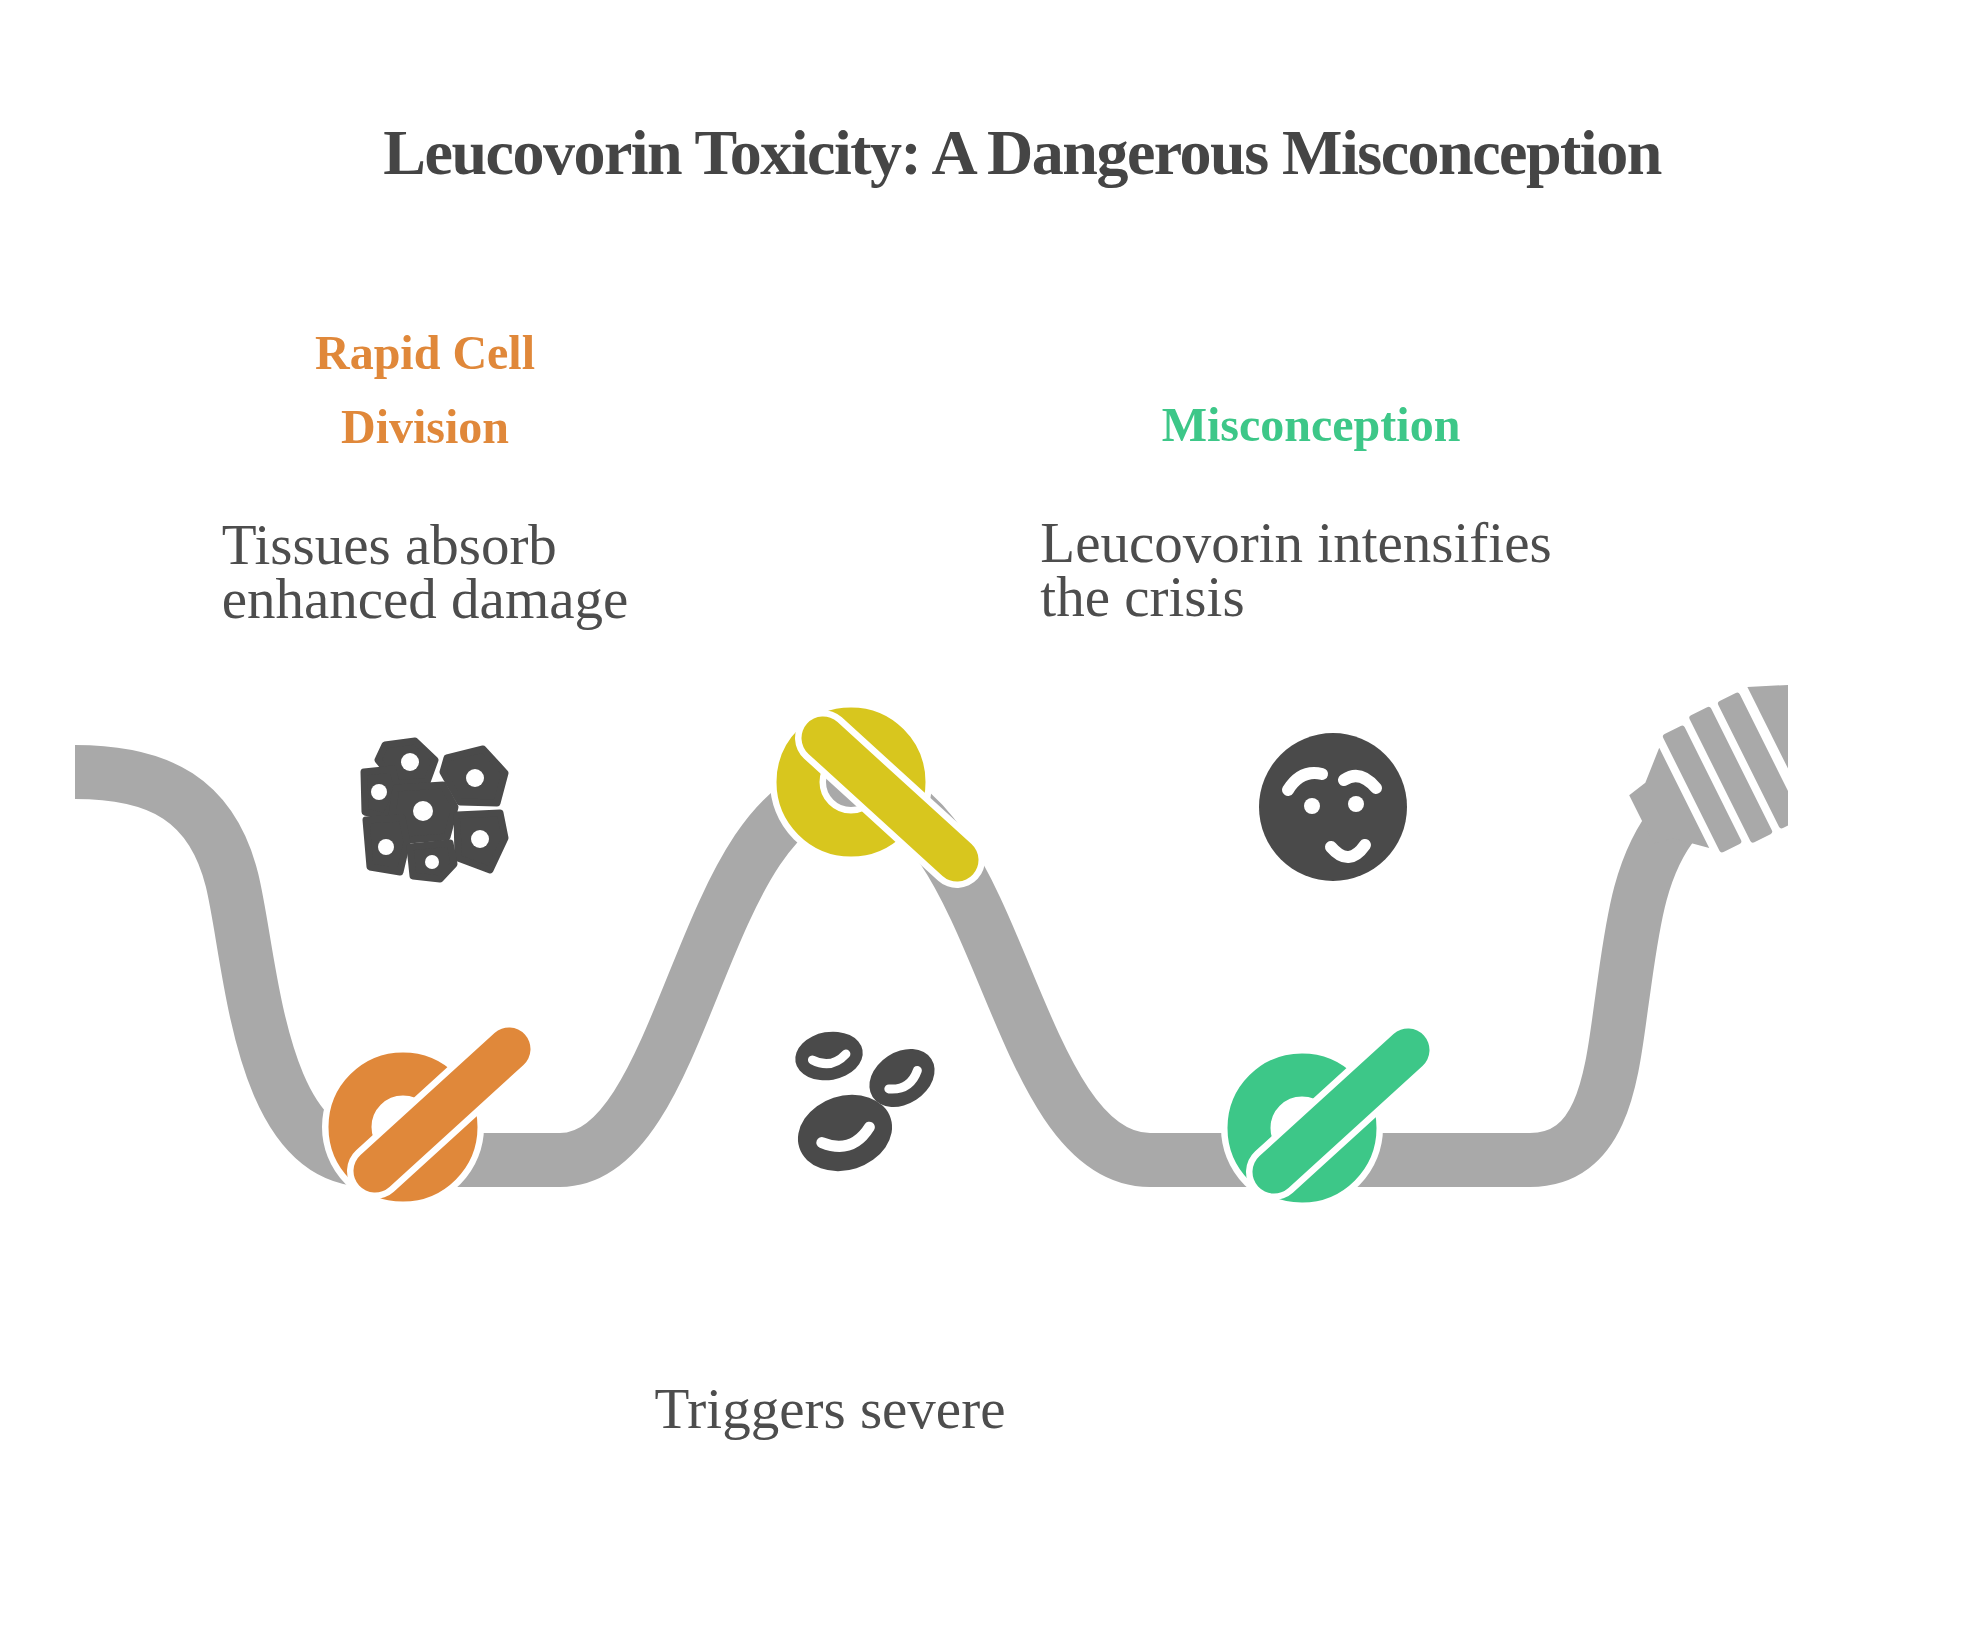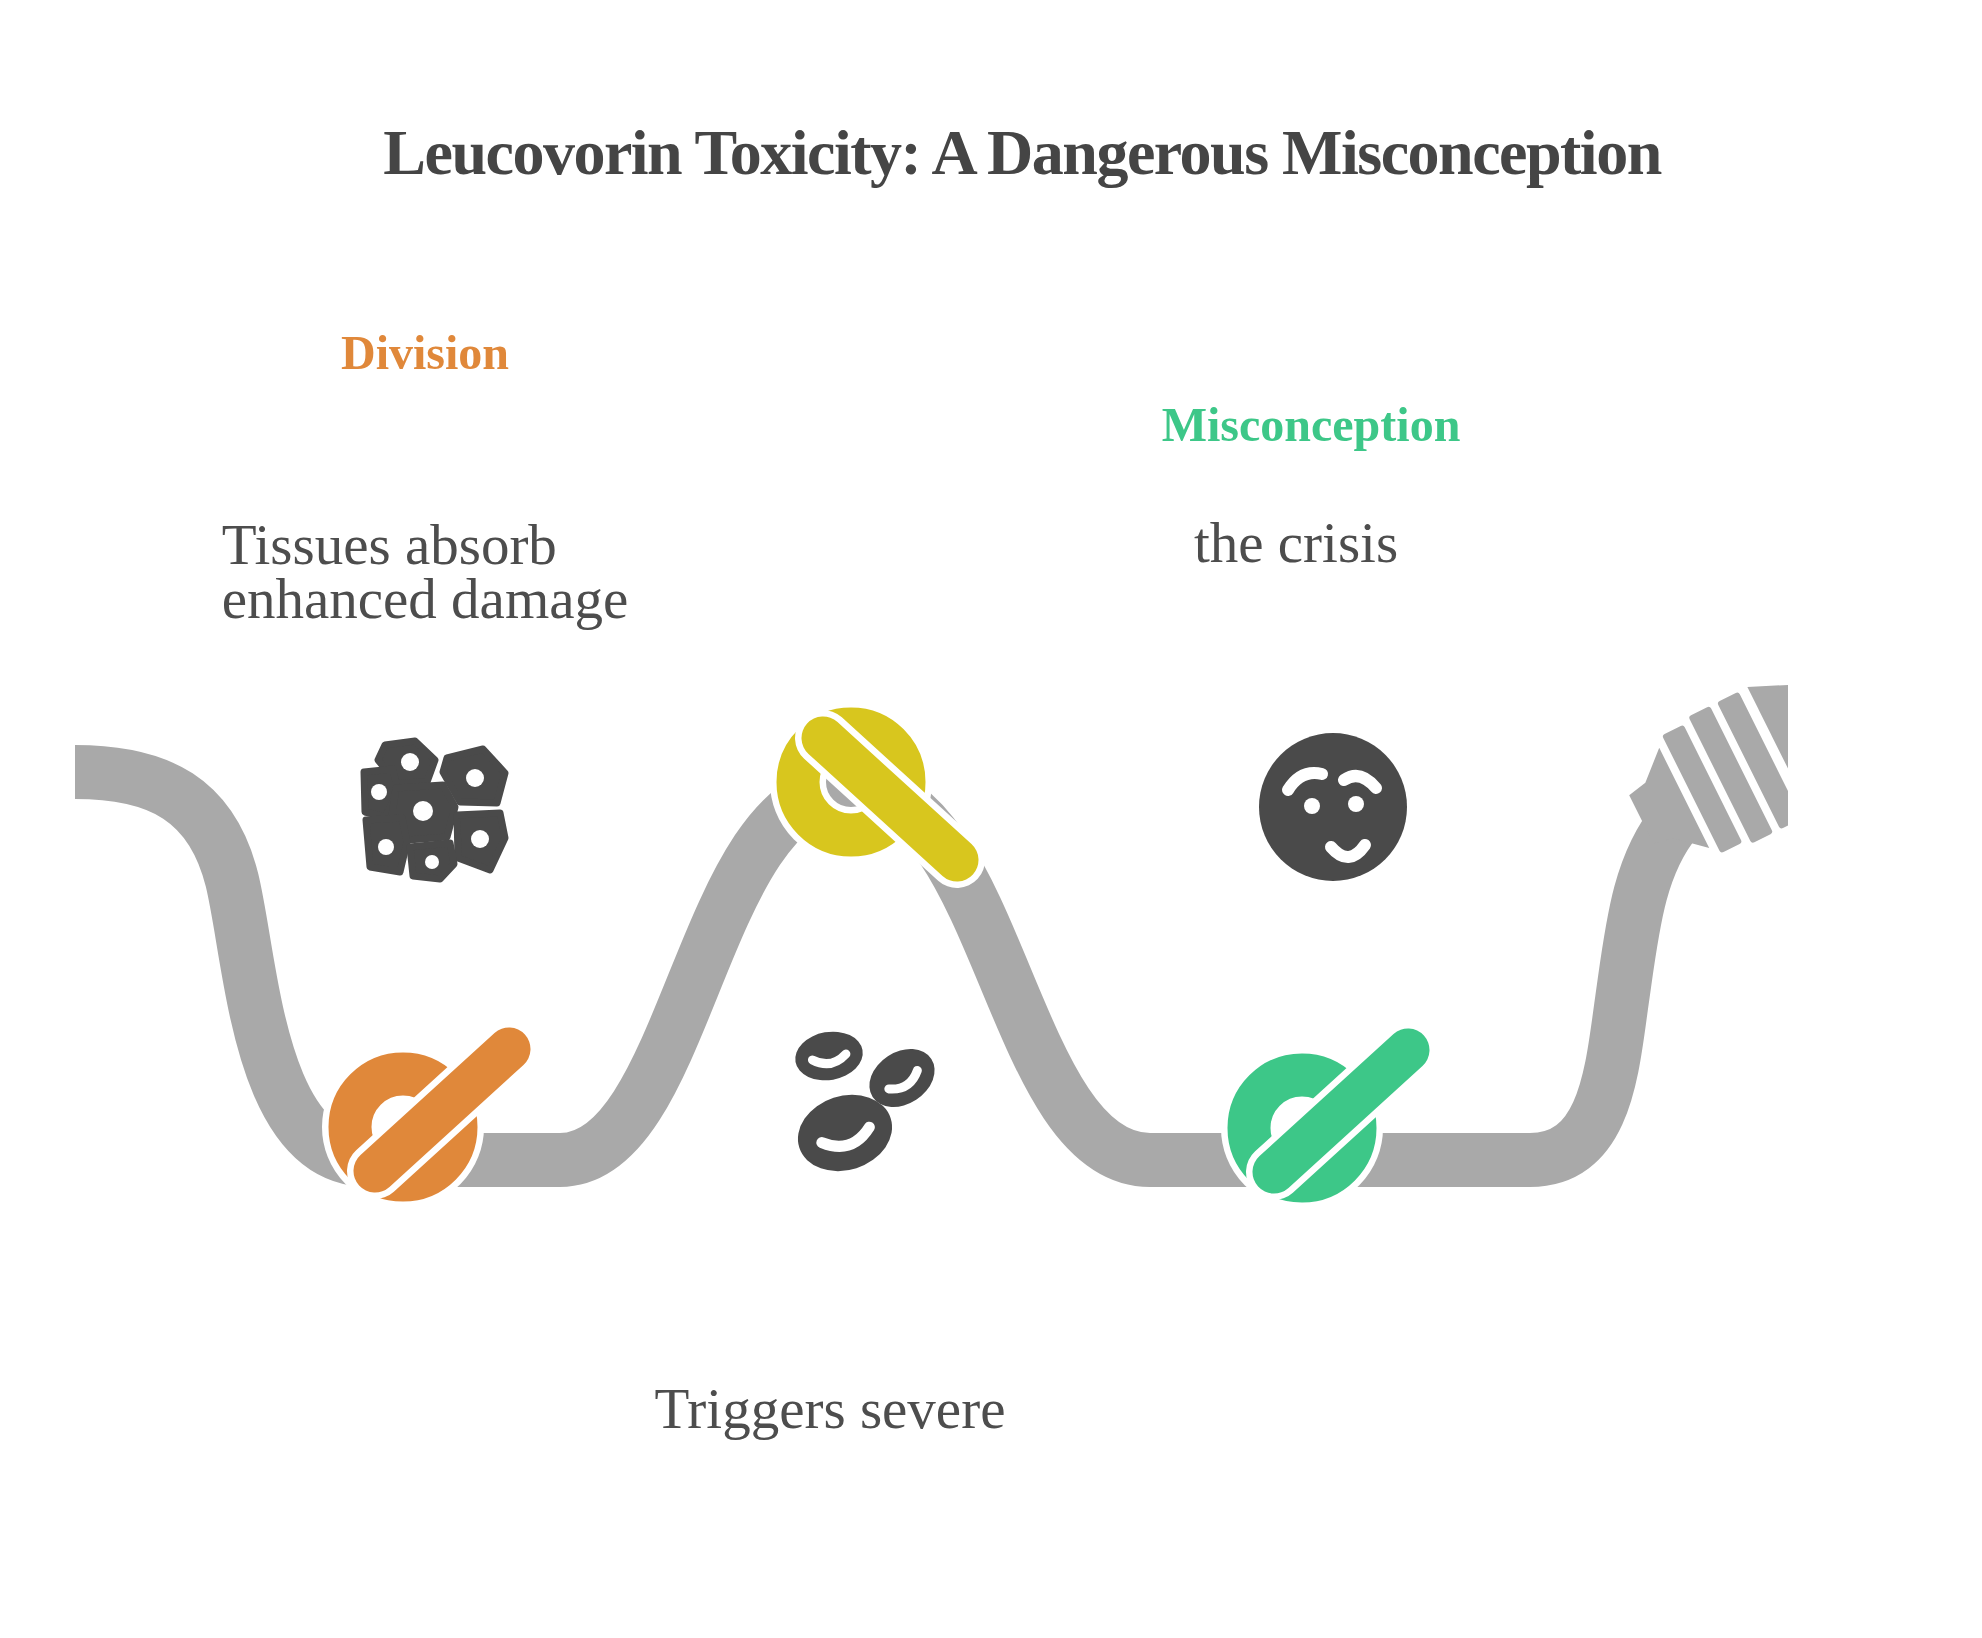--- a/index.html
+++ b/index.html
@@ -134,32 +134,34 @@
       <g transform="translate(845,1133) rotate(-18)">
         <ellipse class="ink-fill" rx="48" ry="37"></ellipse>
         <path class="white-line" stroke-width="11" d="M -25,2 Q 0,23 25,2"></path>
       </g>
     </g>
   </svg>
 
   <div class="page-title">Leucovorin Toxicity: A Dangerous Misconception</div>
 
   <div class="step-label orange" style="left:425px; top:316px;">
+    <div>Rapid Cell</div>
     <div>Division</div>
   </div>
   <div class="step-desc" style="left:425px; top:518px;">
     <div>Tissues absorb</div>
     <div>enhanced damage</div>
   </div>
 
   <div class="step-label green" style="left:1296px; top:388px;">
     <div>Misconception</div>
     <div></div>
   </div>
   <div class="step-desc" style="left:1296px; top:516px;">
+    <div>Leucovorin intensifies</div>
     <div>the crisis</div>
   </div>
 
   <div class="step-desc" style="left:830px; top:1382px;">
     <div>Triggers severe</div>
   </div>
 
 </div>
 
 </body></html>

